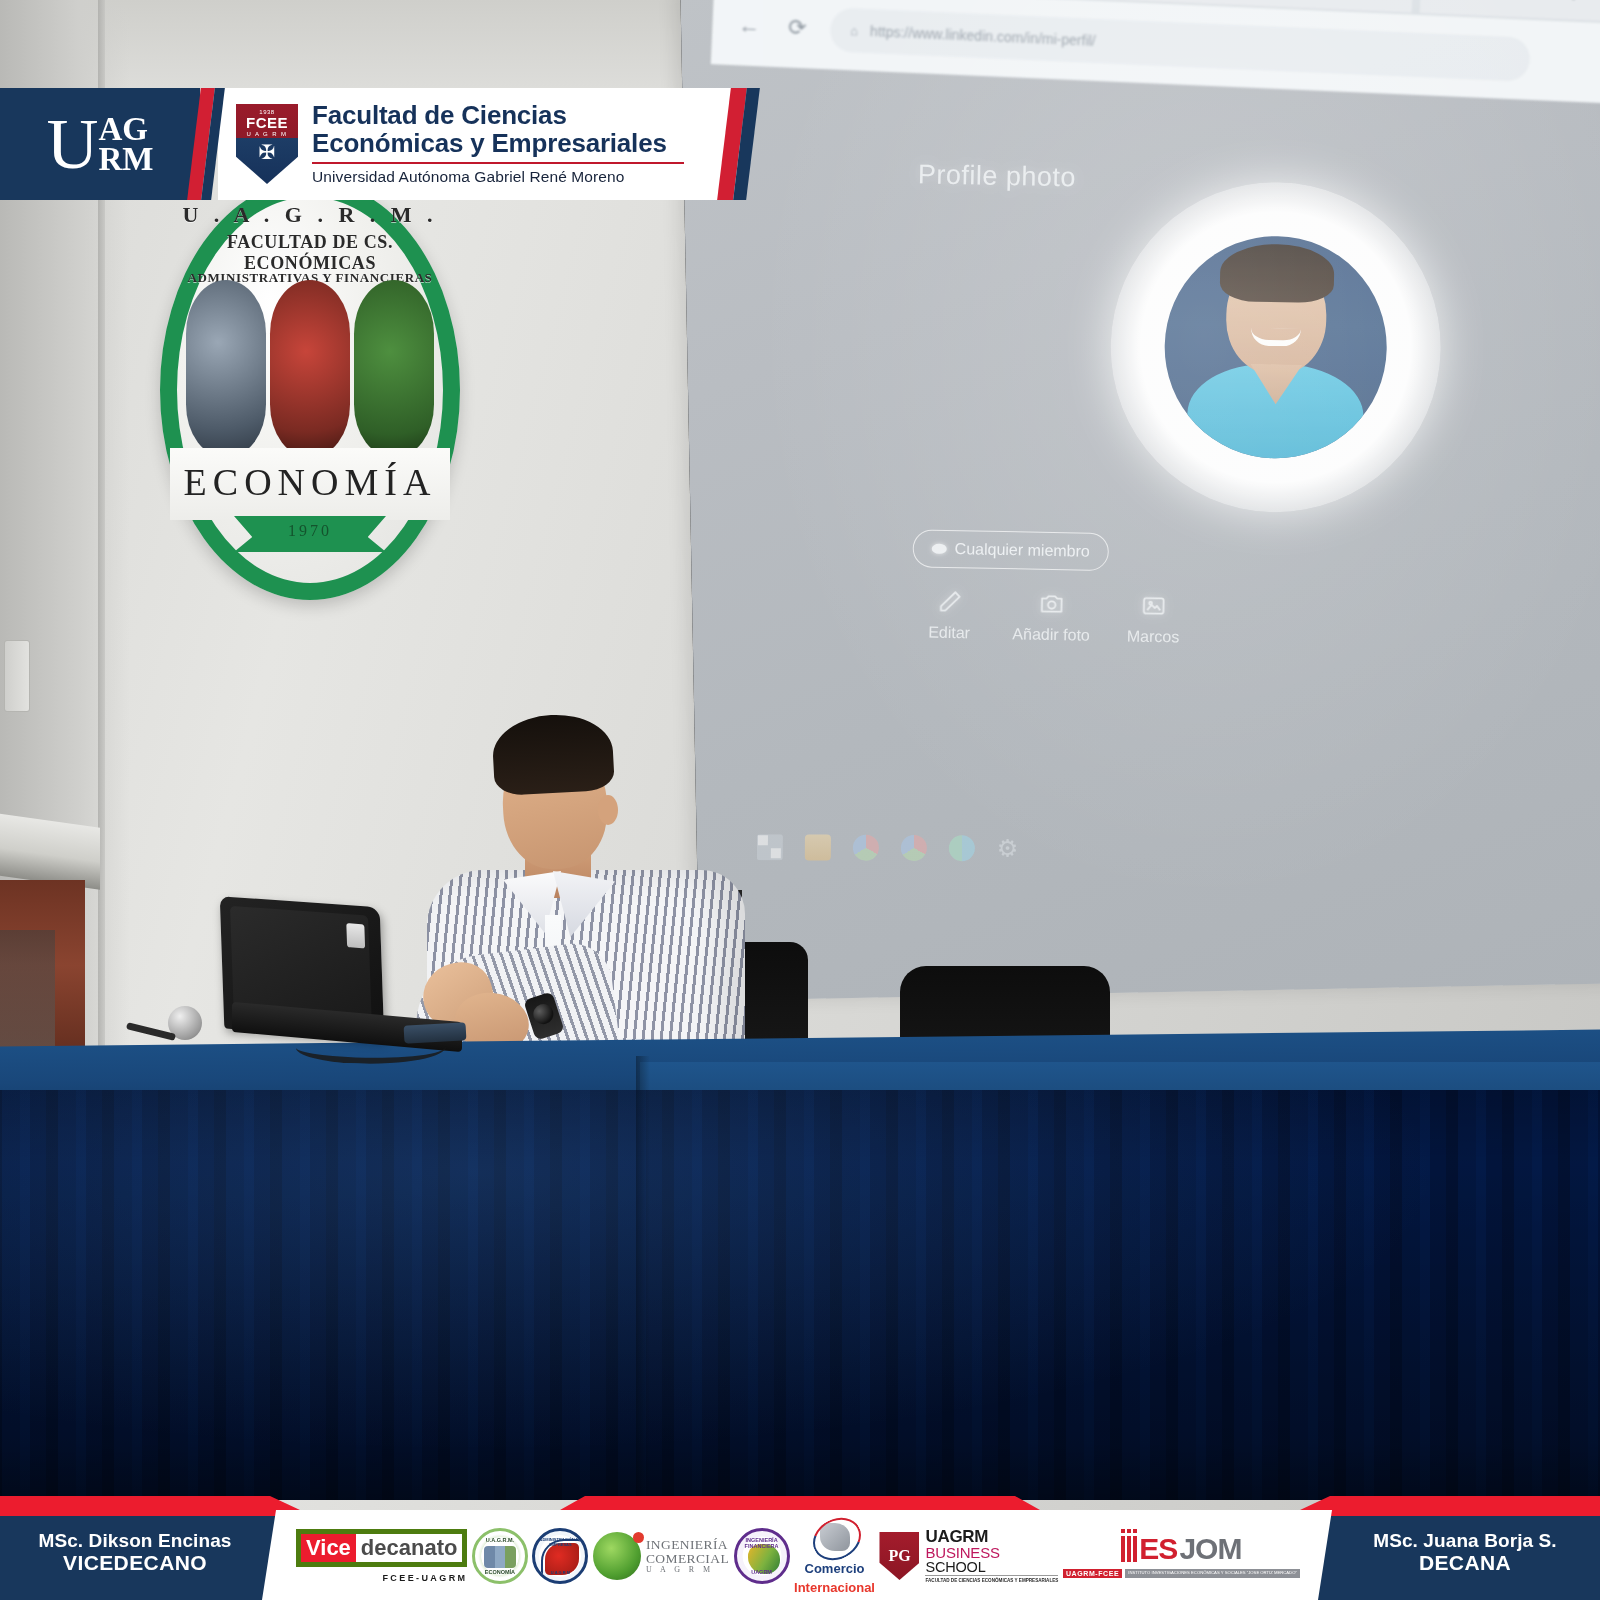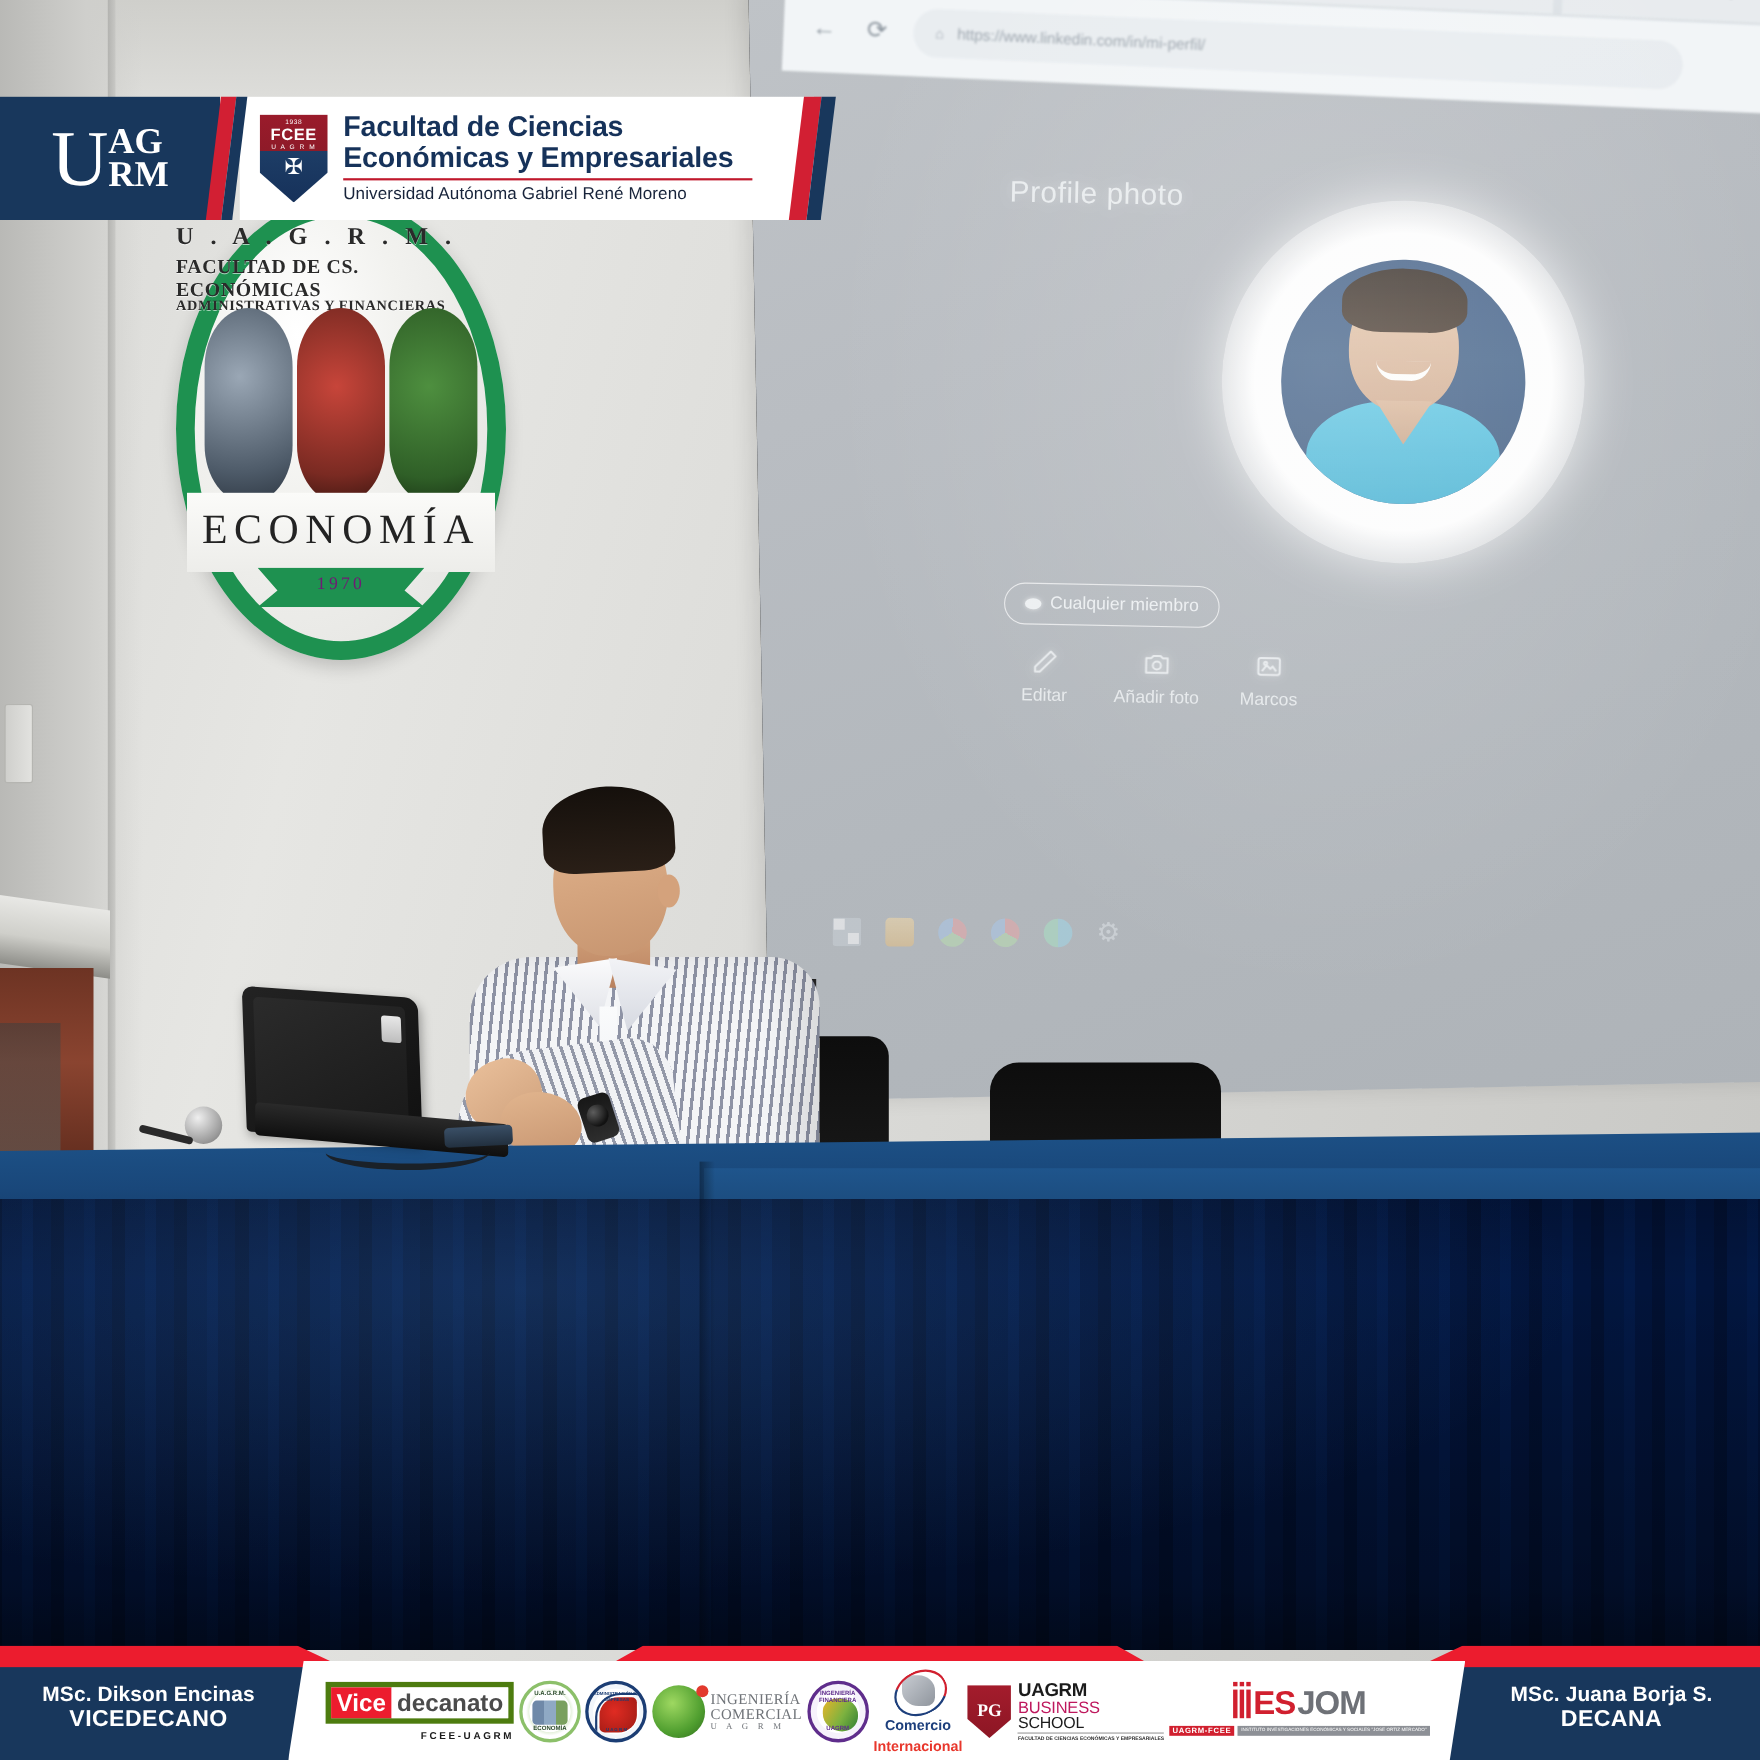--- a/index.html
+++ b/index.html
@@ -56,21 +56,21 @@
     position: absolute; left: 160px; top: 180px; width: 300px; height: 420px;
   }
   .emblem-outer {
     position: absolute; inset: 0;
     border-radius: 50%;
     background: radial-gradient(ellipse at 35% 28%, #ffffff 0%, #f2f2ef 38%, #e2e2df 100%);
     border: 17px solid #1e9150;
     box-shadow: 0 6px 16px rgba(0,0,0,.18);
   }
   .emblem-txt {
-    position: absolute; left: 0; right: 0; text-align: left;
+    position: absolute; left: 0; right: 0; text-align: center;
     color: #2a2a2a; font-weight: 700; letter-spacing: 2px;
     text-shadow: 0 1px 0 rgba(255,255,255,.6);
     font-family: "Liberation Serif", serif;
   }
   .emblem-l1 { top: 22px; font-size: 22px; letter-spacing: 5px; }
   .emblem-l2 { top: 52px; font-size: 18px; letter-spacing: .6px; }
   .emblem-l3 { top: 90px; font-size: 13px; letter-spacing: .6px; }
   .emblem-art {
     position: absolute; left: 26px; right: 26px; top: 100px; height: 178px;
     display: flex; gap: 4px;
@@ -88,21 +88,21 @@
     font-family: "Liberation Serif", serif; font-size: 38px; letter-spacing: 6px;
     color: #232323; font-weight: 400;
   }
   .emblem-ribbon {
     position: absolute; left: 74px; top: 336px; width: 152px; height: 36px;
     background: #1e9150;
     clip-path: polygon(0 0, 100% 0, 88% 58%, 100% 100%, 0 100%, 12% 58%);
   }
   .emblem-year {
     position: absolute; left: 0; right: 0; top: 342px; text-align: center;
-    color: #701a75; font-size: 16px; letter-spacing: 3px;
+    color: #14532d; font-size: 16px; letter-spacing: 3px;
     font-family: "Liberation Serif", serif;
   }
 
   
   .screen {
     position: absolute; left: 690px; top: -18px; width: 940px; height: 1010px;
     background: linear-gradient(160deg, #bfc3c7 0%, #b9bdc2 30%, #b3b8bd 60%, #aeb3b8 100%);
     transform: rotate(-1.1deg);
     box-shadow: -6px 0 18px rgba(0,0,0,.10);
   }

